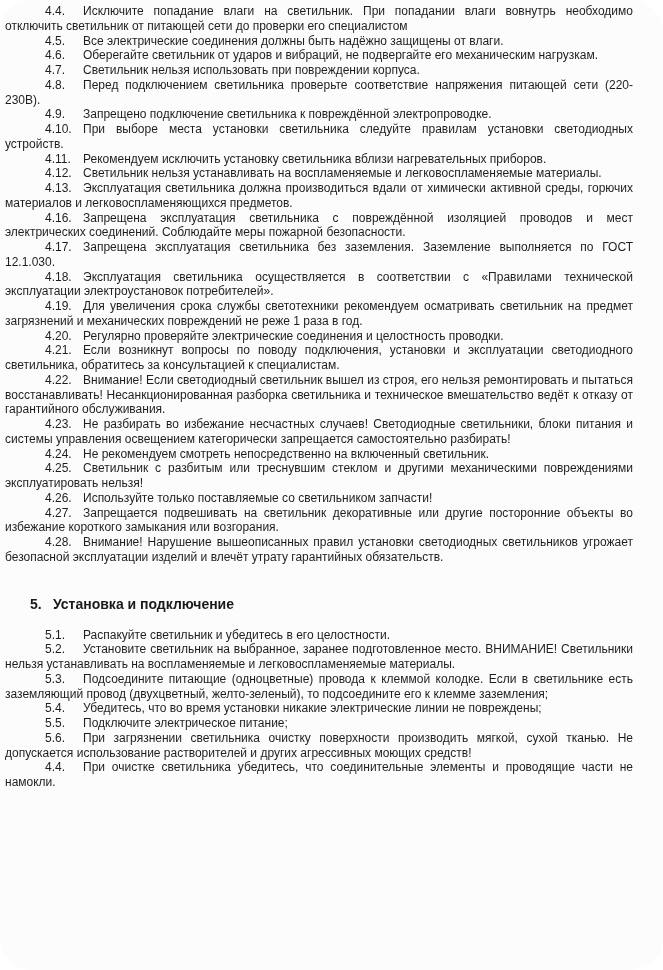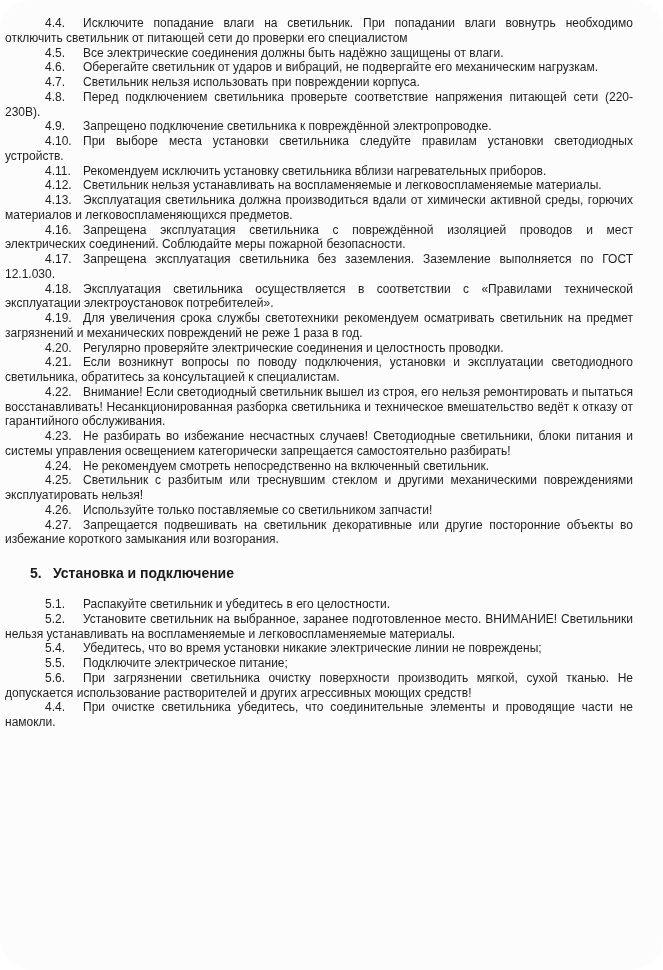--- a/index.html
+++ b/index.html
@@ -6,21 +6,21 @@
     margin: 0;
     padding: 0;
     background: #ffffff;
   }
   .page {
     position: relative;
     width: 663px;
     height: 970px;
     box-sizing: border-box;
     background: #fcfcfc;
-    padding: 16px 30px 0 5px;
+    padding: 4px 30px 0 5px;
     font-family: "Liberation Sans", sans-serif;
     font-size: 12px;
     line-height: 14.75px;
     color: #1e1e1e;
     overflow: hidden;
     border-radius: 32px;
   }
   .para {
     margin: 0;
     text-align: justify;
@@ -28,21 +28,21 @@
   }
   .num {
     display: inline-block;
     width: 38px;
     text-indent: 0;
   }
   .heading {
     font-size: 14px;
     line-height: 18px;
     font-weight: bold;
-    margin: 17px 0 15px 0;
+    margin: 30px 0 15px 0;
     padding-left: 25px;
     text-indent: 0;
     color: #1a1a1a;
   }
   .hnum {
     display: inline-block;
     width: 23px;
   }
 </style>
 </head>
@@ -66,26 +66,28 @@
     <p class="para"><span class="num">4.18.</span><span>Эксплуатация светильника осуществляется в соответствии с «Правилами технической эксплуатации электроустановок потребителей».</span></p>
     <p class="para"><span class="num">4.19.</span><span>Для увеличения срока службы светотехники рекомендуем осматривать светильник на предмет загрязнений и механических повреждений не реже 1 раза в год.</span></p>
     <p class="para"><span class="num">4.20.</span><span>Регулярно проверяйте электрические соединения и целостность проводки.</span></p>
     <p class="para"><span class="num">4.21.</span><span>Если возникнут вопросы по поводу подключения, установки и эксплуатации светодиодного светильника, обратитесь за консультацией к специалистам.</span></p>
     <p class="para"><span class="num">4.22.</span><span>Внимание! Если светодиодный светильник вышел из строя, его нельзя ремонтировать и пытаться восстанавливать! Несанкционированная разборка светильника и техническое вмешательство ведёт к отказу от гарантийного обслуживания.</span></p>
     <p class="para"><span class="num">4.23.</span><span>Не разбирать во избежание несчастных случаев! Светодиодные светильники, блоки питания и системы управления освещением категорически запрещается самостоятельно разбирать!</span></p>
     <p class="para"><span class="num">4.24.</span><span>Не рекомендуем смотреть непосредственно на включенный светильник.</span></p>
     <p class="para"><span class="num">4.25.</span><span>Светильник с разбитым или треснувшим стеклом и другими механическими повреждениями эксплуатировать нельзя!</span></p>
     <p class="para"><span class="num">4.26.</span><span>Используйте только поставляемые со светильником запчасти!</span></p>
     <p class="para"><span class="num">4.27.</span><span>Запрещается подвешивать на светильник декоративные или другие посторонние объекты во избежание короткого замыкания или возгорания.</span></p>
+    <p class="para"><span class="num">4.28.</span><span>Внимание! Нарушение вышеописанных правил установки светодиодных светильников угрожает безопасной эксплуатации изделий и влечёт утрату гарантийных обязательств.</span></p>
   </section>
 
   <h2 class="heading"><span class="hnum">5.</span><span>Установка и подключение</span></h2>
 
   <section>
     <p class="para"><span class="num">5.1.</span><span>Распакуйте светильник и убедитесь в его целостности.</span></p>
     <p class="para"><span class="num">5.2.</span><span>Установите светильник на выбранное, заранее подготовленное место. ВНИМАНИЕ! Светильники нельзя устанавливать на воспламеняемые и легковоспламеняемые материалы.</span></p>
+    <p class="para"><span class="num">5.3.</span><span>Подсоедините питающие (одноцветные) провода к клеммой колодке. Если в светильнике есть заземляющий провод (двухцветный, желто-зеленый), то подсоедините его к клемме заземления;</span></p>
     <p class="para"><span class="num">5.4.</span><span>Убедитесь, что во время установки никакие электрические линии не повреждены;</span></p>
     <p class="para"><span class="num">5.5.</span><span>Подключите электрическое питание;</span></p>
     <p class="para"><span class="num">5.6.</span><span>При загрязнении светильника очистку поверхности производить мягкой, сухой тканью. Не допускается использование растворителей и других агрессивных моющих средств!</span></p>
     <p class="para"><span class="num">4.4.</span><span>При очистке светильника убедитесь, что соединительные элементы и проводящие части не намокли.</span></p>
   </section>
 
 </div>
 
 </body></html>

